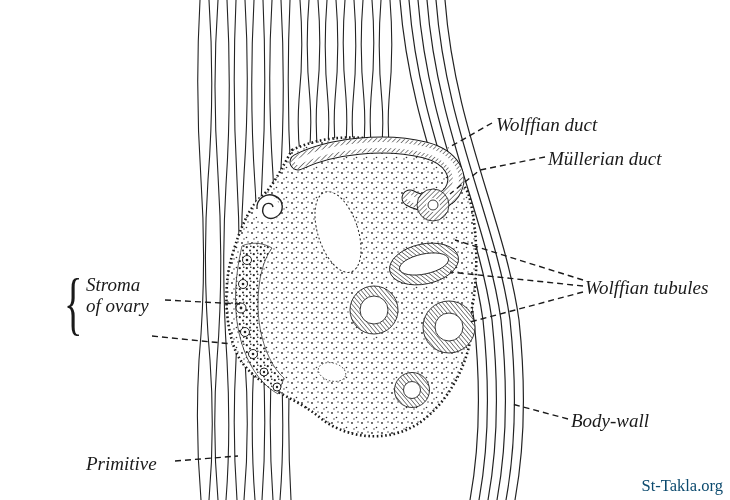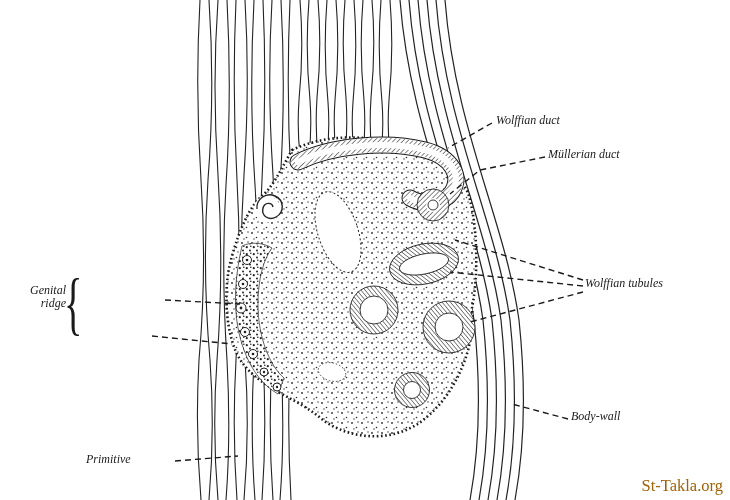--- a/index.html
+++ b/index.html
@@ -2,31 +2,31 @@
 <html><head>
 <meta charset="utf-8">
 <style>
   html,body{margin:0;padding:0;background:#ffffff;}
   .figure{
     position:relative;width:730px;height:500px;background:#ffffff;
     font-family:"Liberation Serif","DejaVu Serif",serif;color:#1a1a1a;overflow:hidden;
   }
   .figure svg{position:absolute;left:0;top:0;}
   .lbl{
-    position:absolute;font-style:italic;font-size:12px;line-height:1.12;
+    position:absolute;font-style:italic;font-size:19px;line-height:1.12;
     white-space:pre-line;color:#1a1a1a;
   }
   .lbl.right{text-align:right;}
   .brace{
     position:absolute;font-style:normal;font-size:70px;line-height:1;
     transform:scaleX(.55);transform-origin:left center;font-weight:400;color:#1a1a1a;
   }
   .watermark{
     position:absolute;right:7px;top:476px;font-size:16.5px;
-    font-style:normal;color:#a16207;
+    font-style:normal;color:#0c4a6e;
   }
 </style>
 </head>
 <body>
 
 <div class="figure">
 
   <svg width="730" height="500" viewBox="0 0 730 500">
     <defs>
       <pattern id="stipple" width="10" height="10" patternUnits="userSpaceOnUse">
@@ -178,25 +178,25 @@
       <path d="M568,419 L512,404"></path>
     </g>
   </svg>
 
   <div class="lbl" style="left:496px;top:114px">Wolffian duct</div>
 
   <div class="lbl" style="left:548px;top:148px">Müllerian duct</div>
 
   <div class="lbl" style="left:585px;top:277px">Wolffian tubules</div>
 
-  <div class="lbl right" style="left:8px;top:284px;width:58px">Genital
-ridge</div>
 
   <div class="brace" style="left:64px;top:269px">{</div>
 
+  <div class="lbl" style="left:86px;top:274px">Stroma
+of ovary</div>
 
 
   <div class="lbl" style="left:86px;top:453px">Primitive</div>
 
   <div class="lbl" style="left:571px;top:410px">Body-wall</div>
 
   <div class="watermark">St-Takla.org</div>
 </div>
 
 </body></html>

